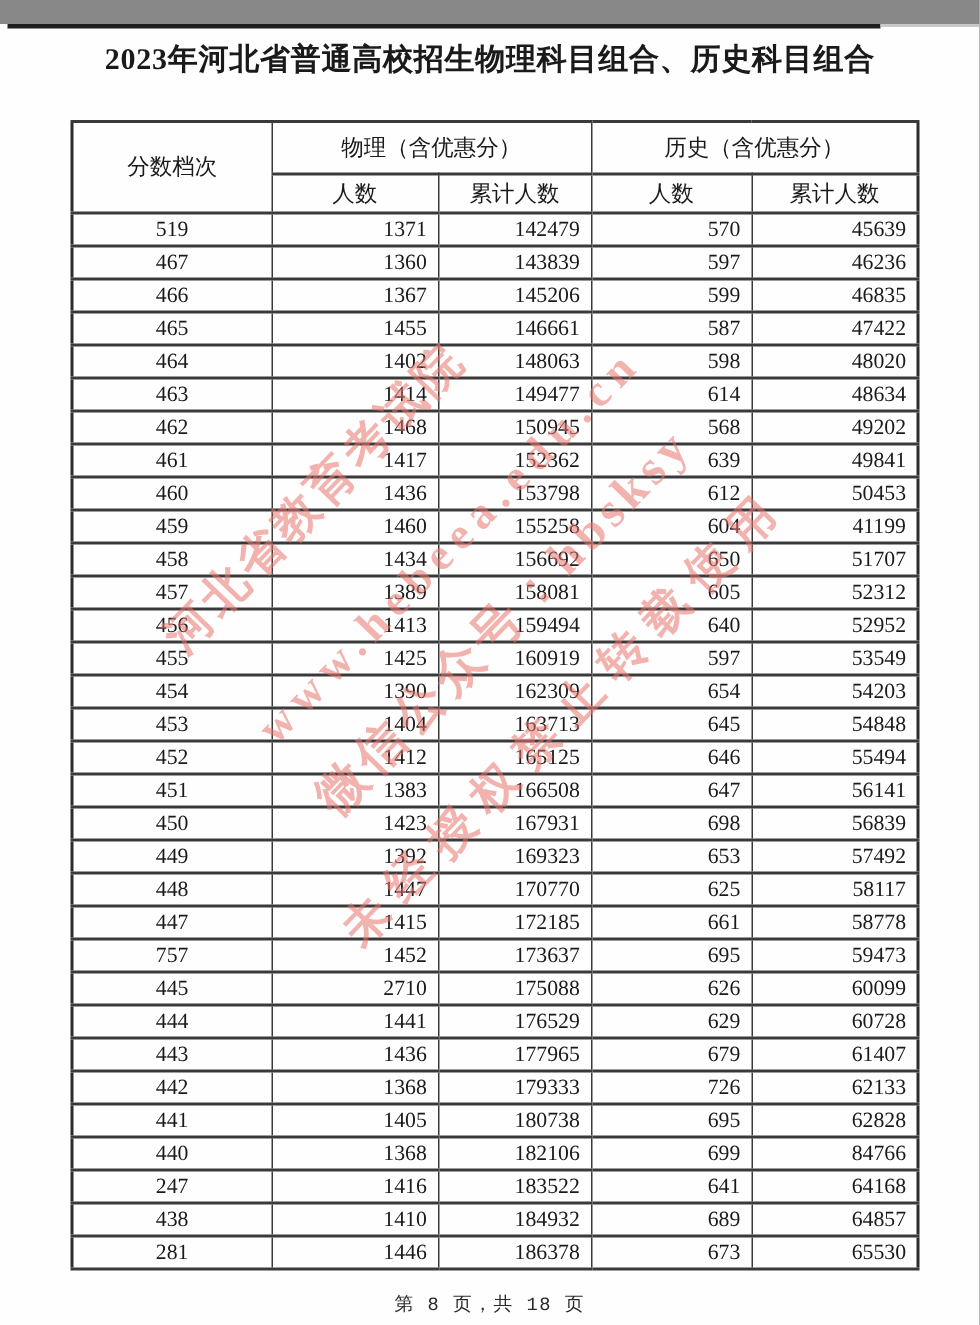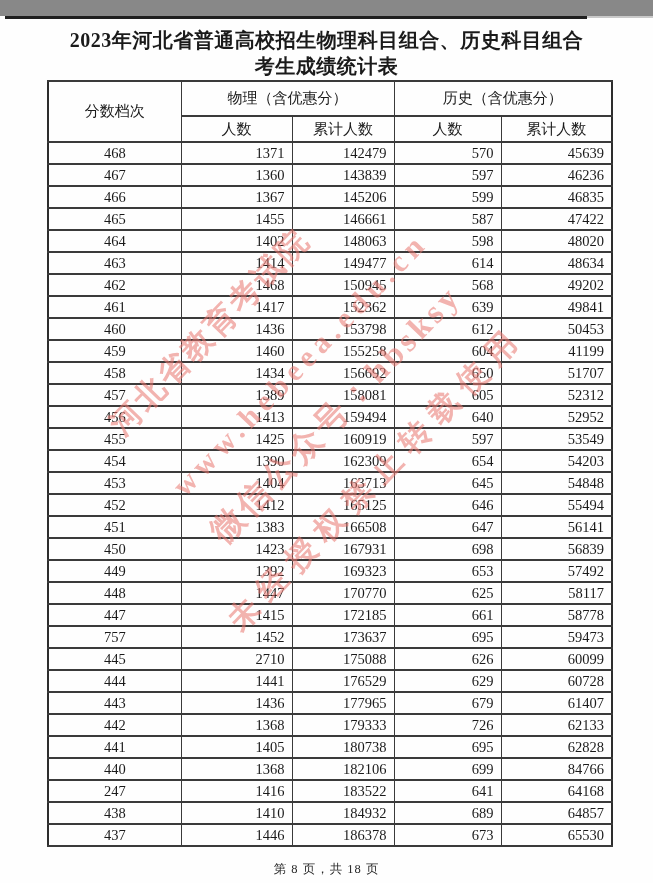--- a/index.html
+++ b/index.html
@@ -47,21 +47,21 @@
   table.score-table { border:2px solid #2d2d2d; }
   thead th { text-align:center; font-weight:bold; font-size:15px; }
   thead tr.h1 th { height:35px; }
   thead tr.h2 th { height:26px; }
   tbody td { height:20.3px; font-size:14.5px; line-height:20px; }
   tbody td.score { text-align:center; }
   tbody td.num { text-align:right; padding-right:7px; }
 
   .footer { position:absolute; top:845px; left:0; width:100%; text-align:center;
             font-size:12.5px; color:#2a2a2a; letter-spacing:1px;
-            font-family:Liberation Serif, serif; }
+            font-family:Liberation Mono, monospace; }
 
   
   .watermark { position:absolute; inset:0; pointer-events:none; }
   .wm {
     position:absolute;
     white-space:nowrap;
     font-weight:bold;
     opacity:0.55;
     transform:translate(-50%,-50%) rotate(-46deg);
   }
@@ -74,21 +74,20 @@
 </head>
 <body>
 
 <div class="page">
 
   <div class="scan-line-dark"></div>
   <div class="scan-line-light"></div>
 
   <div class="title">
     <div class="line1">2023年河北省普通高校招生物理科目组合、历史科目组合</div>
-    <div class="line2">考生成绩统计表</div>
   </div>
 
   <table class="score-table">
     <colgroup>
       <col class="c0">
         <col class="c1">
         <col class="c2">
         <col class="c3">
         <col class="c4">
     </colgroup>
@@ -100,21 +99,21 @@
       </tr>
       <tr class="h2">
         <th>人数</th>
         <th>累计人数</th>
         <th>人数</th>
         <th>累计人数</th>
       </tr>
     </thead>
     <tbody>
         <tr>
-          <td class="score">468</td>
+          <td class="score">519</td>
           <td class="num">1371</td>
           <td class="num">142479</td>
           <td class="num">570</td>
           <td class="num">45639</td>
         </tr>
         <tr>
           <td class="score">467</td>
           <td class="num">1360</td>
           <td class="num">143839</td>
           <td class="num">597</td>
@@ -317,21 +316,21 @@
           <td class="num">64168</td>
         </tr>
         <tr>
           <td class="score">438</td>
           <td class="num">1410</td>
           <td class="num">184932</td>
           <td class="num">689</td>
           <td class="num">64857</td>
         </tr>
         <tr>
-          <td class="score">437</td>
+          <td class="score">281</td>
           <td class="num">1446</td>
           <td class="num">186378</td>
           <td class="num">673</td>
           <td class="num">65530</td>
         </tr>
       </tbody>
   </table>
 
   <div class="watermark">
       <span class="wm wm-0" style="color: rgb(233, 118, 111);">河北省教育考试院</span>

